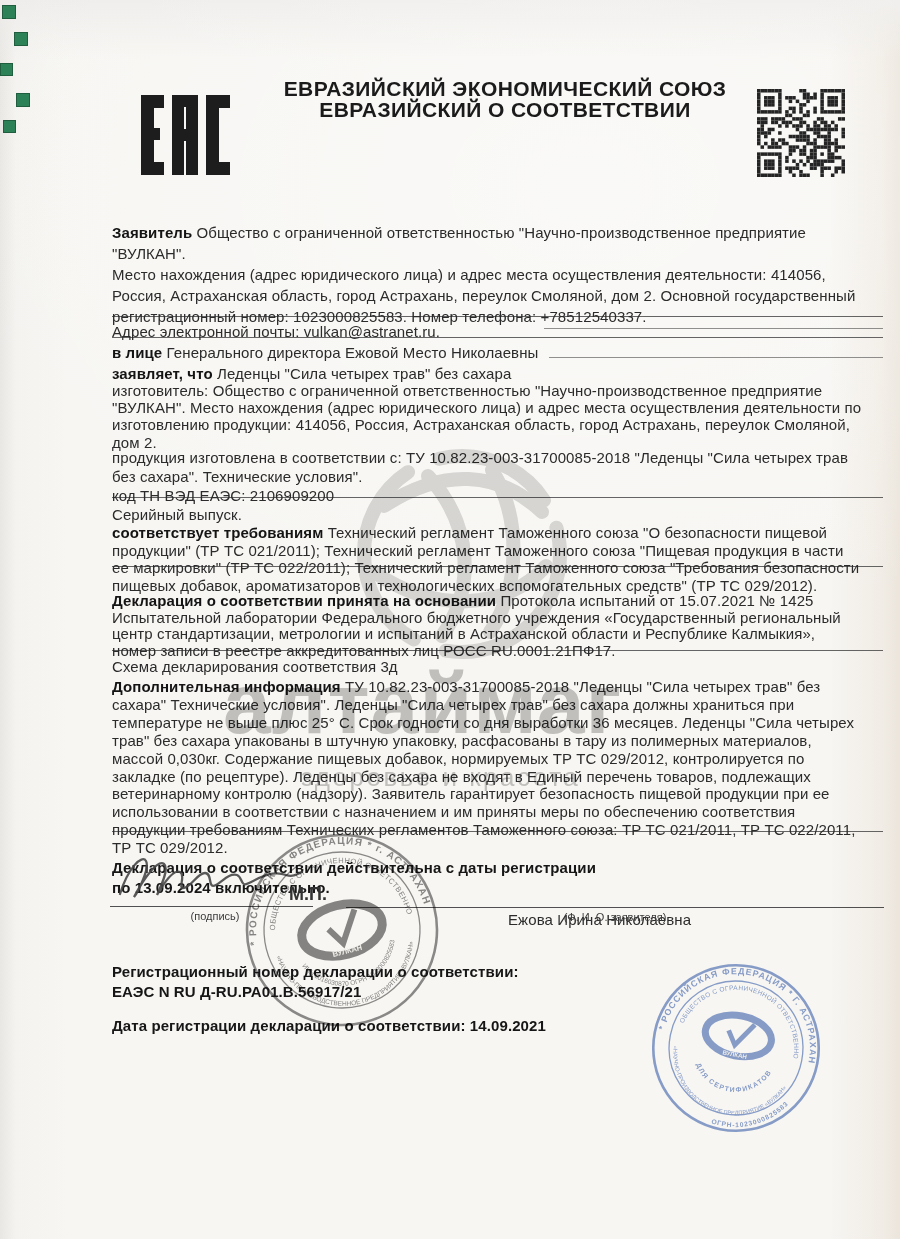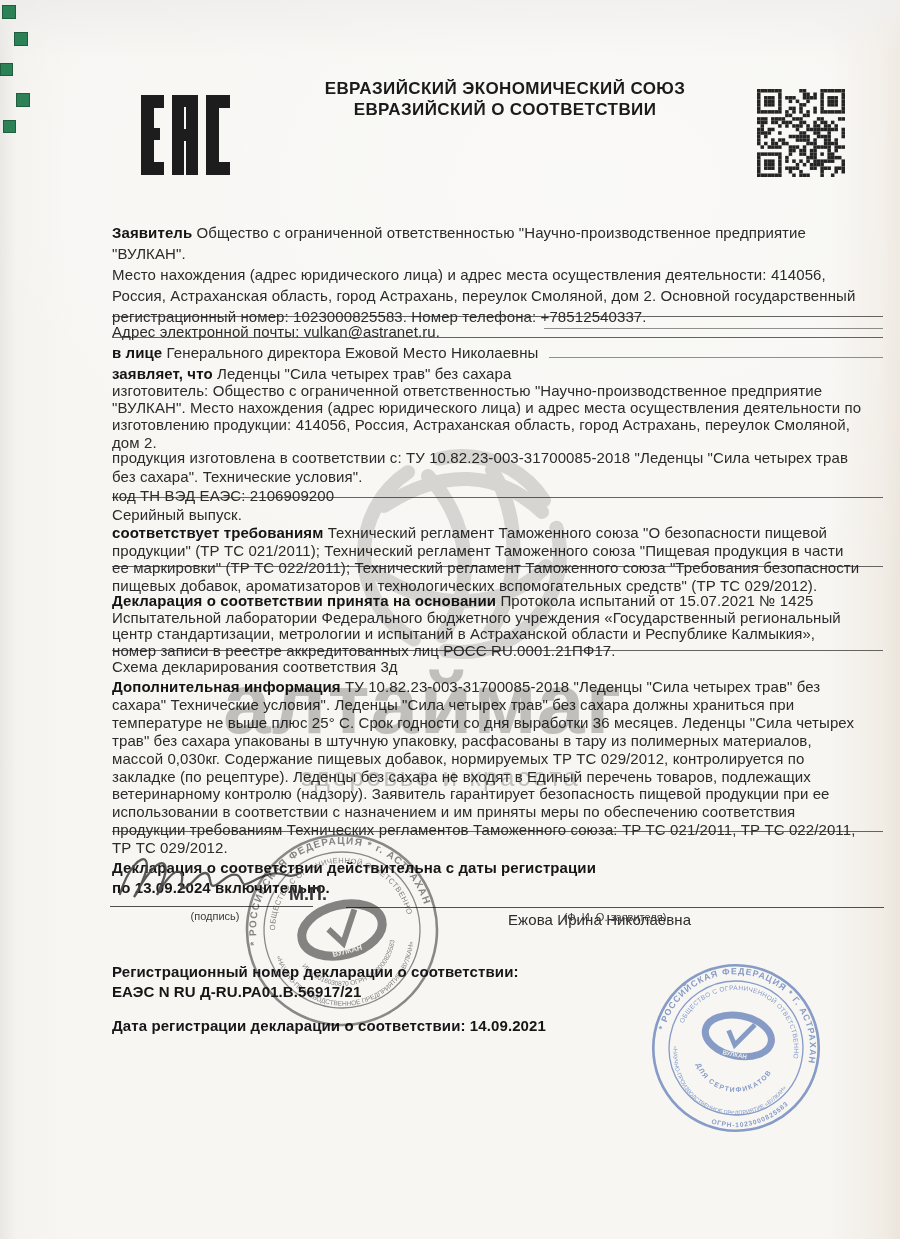--- a/index.html
+++ b/index.html
@@ -9,21 +9,21 @@
     background:
       radial-gradient(1100px 800px at 65% 15%, rgba(255,255,255,0.35), transparent 60%),
       linear-gradient(180deg, #efedeb 0px, rgba(247,246,243,0) 60px),
       linear-gradient(90deg, #e9e7e4 0px, #f4f3f0 16px, #f7f6f3 70px, #f7f6f3 92%, #f1ece5 98%, #ebe5dc 100%),
       #f7f6f3;
   }
   
   .tb{position:absolute;left:112px;white-space:pre;font-size:15px;letter-spacing:.1px;color:#2b2b2b;z-index:3;margin-top:24px;}
   .tb b{font-weight:bold;color:#141414;}
   .hdr-title{position:absolute;left:270px;top:78px;width:470px;text-align:center;
-    font-size:17px;font-weight:bold;letter-spacing:.4px;line-height:21px;color:#1b1b1b;z-index:3;}
+    font-size:21px;font-weight:bold;letter-spacing:.4px;line-height:21px;color:#1b1b1b;z-index:3;}
   .small-label{position:absolute;font-size:11px;color:#3c3c3c;z-index:3;}
   .rule{position:absolute;height:1.3px;background:#4a4a4a;opacity:.85;z-index:2;}
   .bold-block{font-weight:bold;color:#161616;}
   
   .gsq{position:absolute;z-index:7;background:#2d8156;border:1px solid #1f5e3e;box-sizing:border-box;}
   
   .eac{position:absolute;left:141px;top:95px;z-index:3;}
   .qr{position:absolute;left:757px;top:89px;z-index:3;}
   .watermark{position:absolute;inset:0;z-index:4;mix-blend-mode:multiply;pointer-events:none;}
   .wm-globe{position:absolute;left:352px;top:444px;opacity:.40;}

